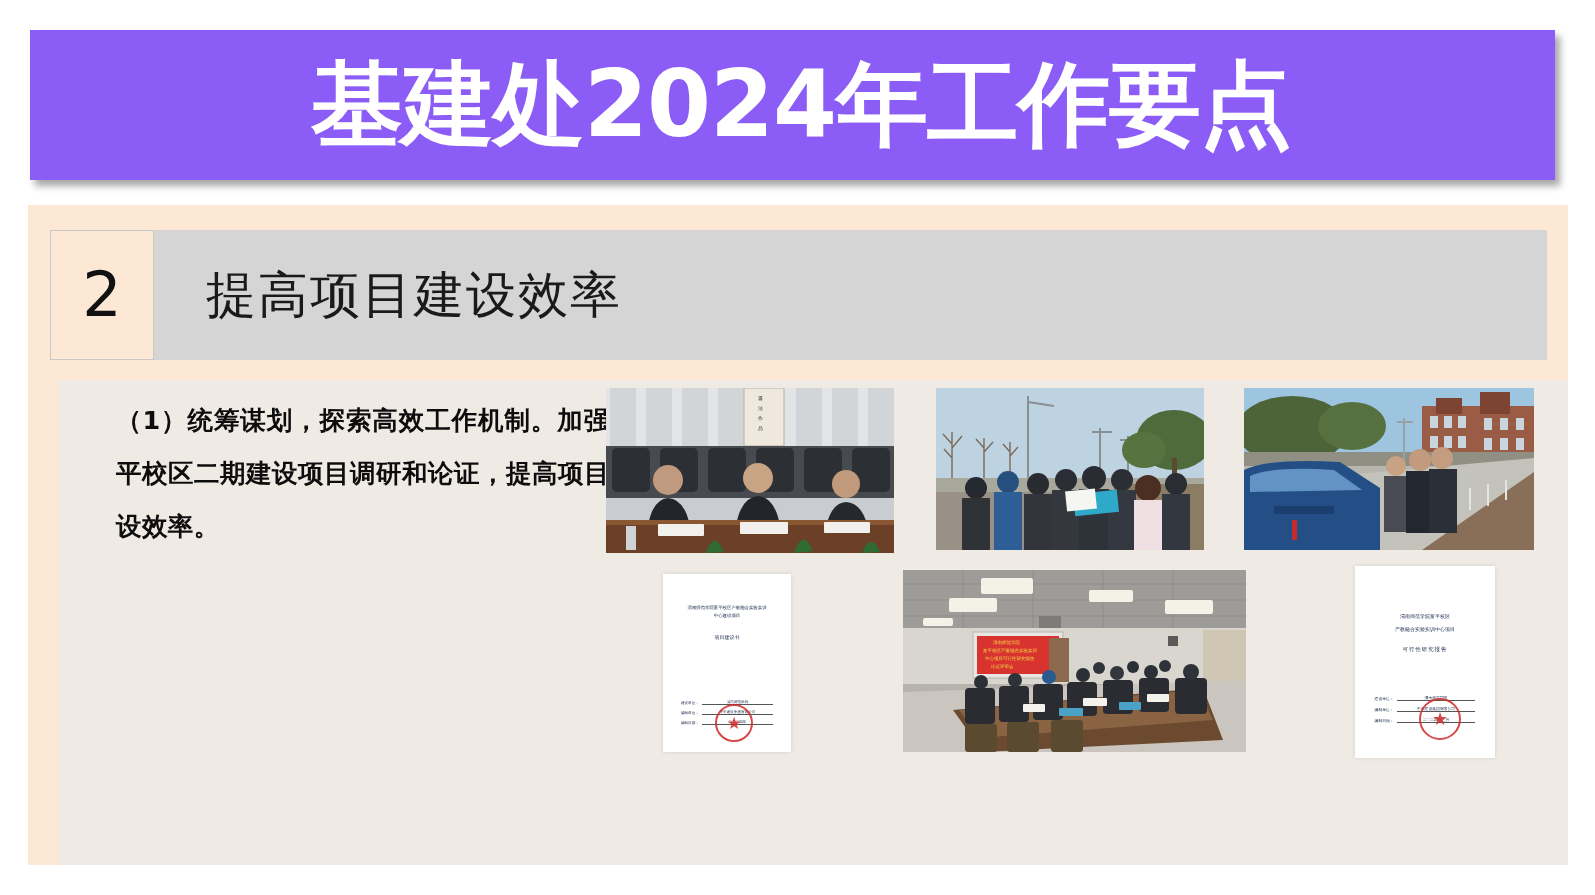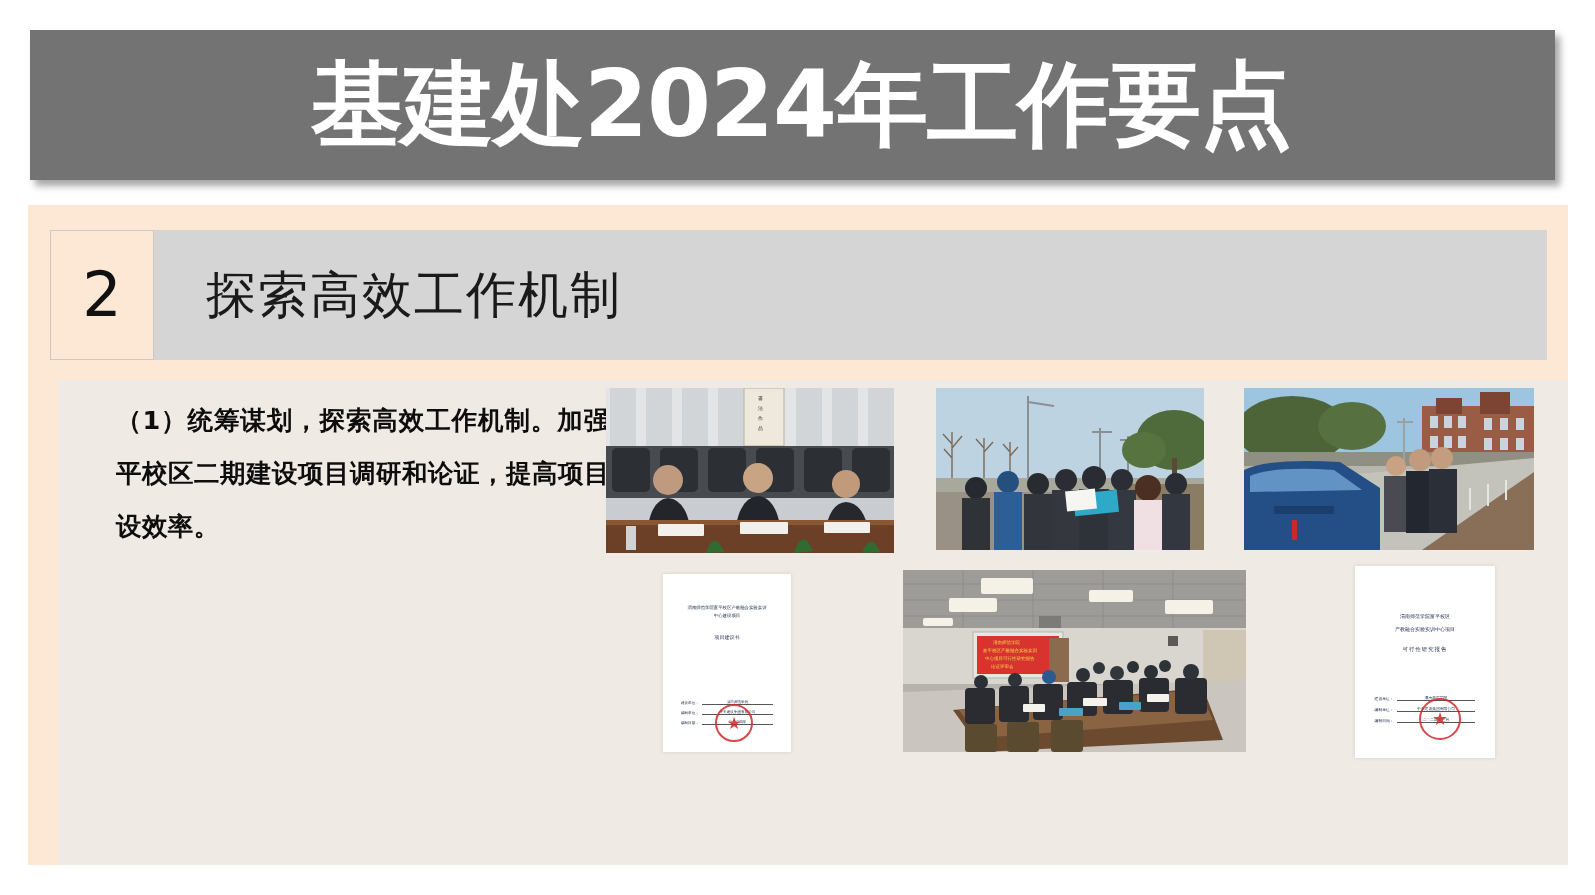--- a/index.html
+++ b/index.html
@@ -9,21 +9,21 @@
     font-family:"Liberation Sans", sans-serif;
     overflow:hidden;
     position:relative;
   }
 
   
   #title-banner{
     position:absolute;
     left:30px; top:30px;
     width:1525px; height:150px;
-    background:#737373;
+    background:#8b5cf6;
     box-shadow:5px 6px 7px rgba(0,0,0,0.35);
     display:flex; align-items:center; justify-content:center;padding-left:17px;
   }
   #title-text{
     color:#ffffff;
     font-size:92px;
     font-weight:bold;
     letter-spacing:-1px;
     line-height:1;
     white-space:nowrap;
@@ -159,21 +159,21 @@
   <div id="title-text">基建处2024年工作要点</div>
 </div>
 
 <div id="content-panel">
 
   <div id="section-header">
     <div id="section-number-box">
       <span id="section-number">2</span>
     </div>
     <div id="section-title-bar">
-      <span id="section-title">探索高效工作机制</span>
+      <span id="section-title">提高项目建设效率</span>
     </div>
   </div>
 
   <div id="body-area">
 
     <div id="text-column">
       <p class="para">（1）统筹谋划，探索高效工作机制。加强富平校区二期建设项目调研和论证，提高项目建设效率。</p>
     </div>
 
     <div class="photo" style="left:548px; top:8px; width:288px; height:165px;">

